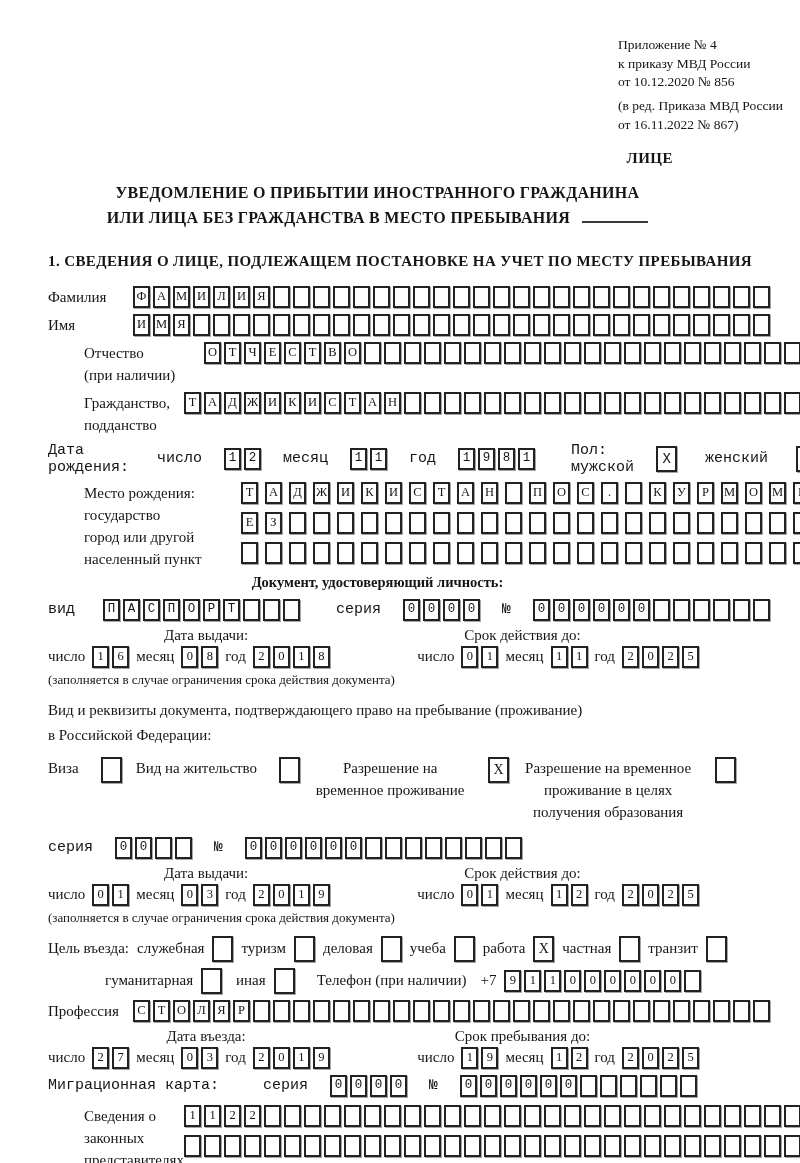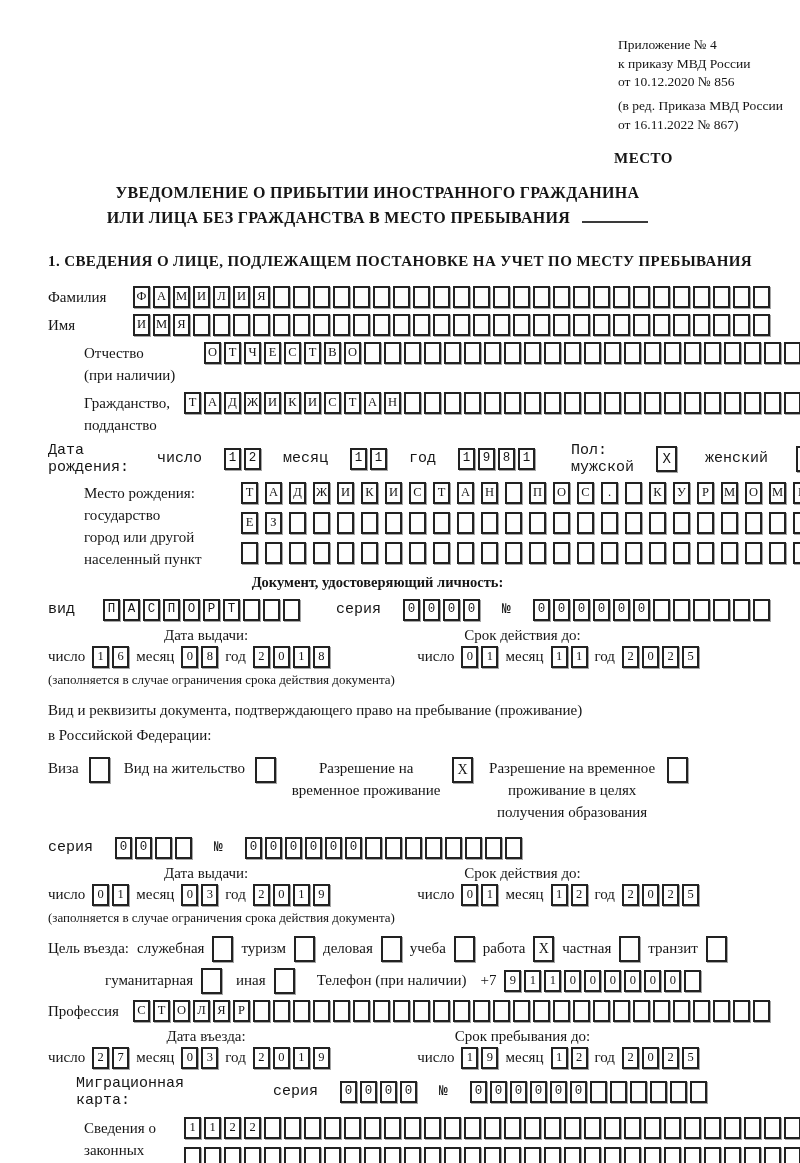--- a/index.html
+++ b/index.html
@@ -36,21 +36,21 @@
 
   .place-rows .cells{margin-bottom:8px;display:flex;}
   .doc-heading{text-align:center;font-weight:bold;font-size:14.5px;margin:2px 0 8px;}
   .pair-labels{display:flex;margin:4px 0 2px;}
   .pair-labels .pl{width:48%;text-align:center;white-space:nowrap;}
   .pair-row{display:flex;justify-content:space-between;padding-right:8px;margin-bottom:4px;}
   .dgroup{display:flex;align-items:center;column-gap:7px;white-space:nowrap;}
   .note{font-size:13px;text-align:left;margin:2px 0 10px;}
   .intro{line-height:1.7;}
   .opts{display:flex;align-items:flex-start;column-gap:14px;margin:8px 0 14px;}
-  .opt{display:flex;align-items:flex-start;column-gap:10px;}
+  .opt{display:flex;align-items:flex-start;column-gap:22px;}
   .optlbl{white-space:nowrap;line-height:22px;}
   .optlbl.c150{width:152px;text-align:center;white-space:normal;}
   .optlbl.c170{width:170px;text-align:center;white-space:normal;}
   .purpose-lbl{white-space:nowrap;}
   .indent83{padding-left:57px;}
 </style>
 </head>
 <body>
 
 <div class="page">
@@ -58,21 +58,21 @@
   <div class="appendix">
     <div>Приложение № 4</div>
     <div>к приказу МВД России</div>
     <div>от 10.12.2020 № 856</div>
     <div class="amend">
       <div>(в ред. Приказа МВД России</div>
       <div>от 16.11.2022 № 867)</div>
     </div>
   </div>
 
-  <div class="forma">МЕСТО</div>
+  <div class="forma">ЛИЦЕ</div>
 
   <div class="title">
     <div>УВЕДОМЛЕНИЕ О ПРИБЫТИИ ИНОСТРАННОГО ГРАЖДАНИНА</div>
     <div>
       <span>ИЛИ ЛИЦА БЕЗ ГРАЖДАНСТВА В МЕСТО ПРЕБЫВАНИЯ</span><span class="blank-line"></span>
     </div>
   </div>
 
   <div class="sec">1. СВЕДЕНИЯ О ЛИЦЕ, ПОДЛЕЖАЩЕМ ПОСТАНОВКЕ НА УЧЕТ ПО МЕСТУ ПРЕБЫВАНИЯ</div>
 
@@ -673,21 +673,21 @@
       <span>год</span>
       <span class="cells">
           <span class="cell">2</span>
           <span class="cell">0</span>
           <span class="cell">2</span>
           <span class="cell">5</span>
         </span>
     </div>
   </div>
 
-  <div class="row gap10" style="margin-top:6px;margin-left:28px;">
+  <div class="row gap10" style="margin-top:6px;">
     <span>Миграционная карта:</span>
     <span class="ml22">серия</span>
     <span class="cells">
         <span class="cell">0</span>
         <span class="cell">0</span>
         <span class="cell">0</span>
         <span class="cell">0</span>
       </span>
     <span>№</span>
     <span class="cells">

